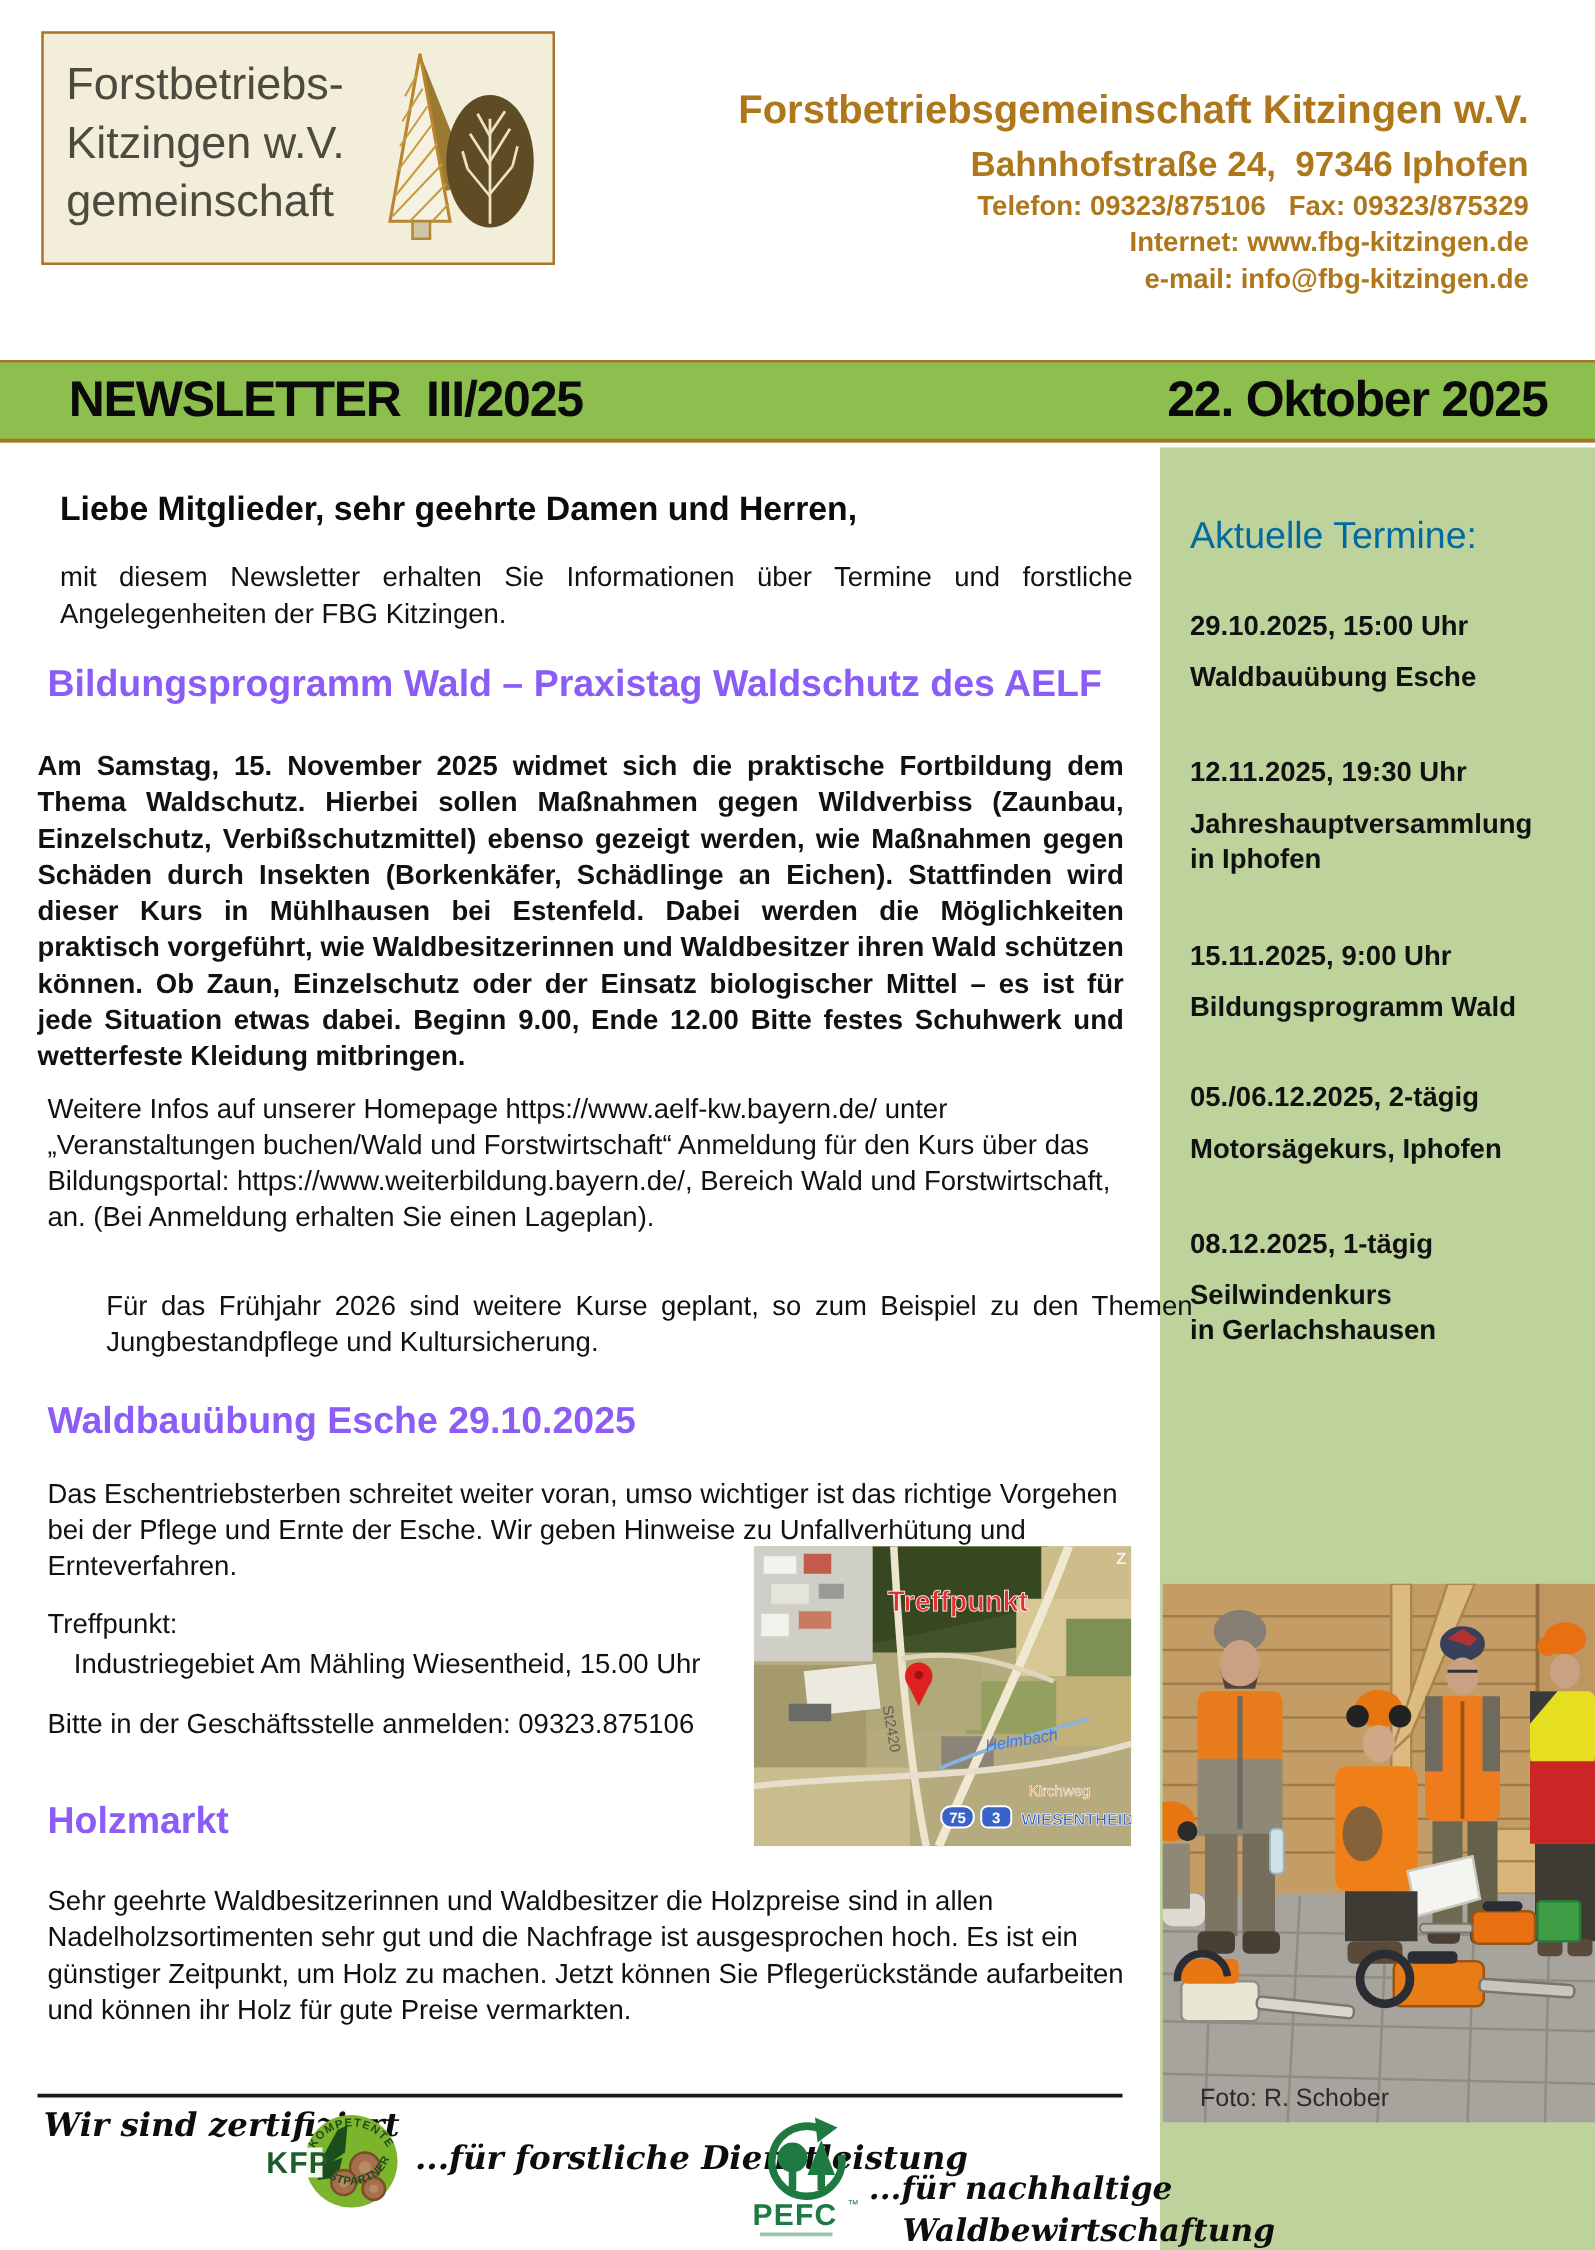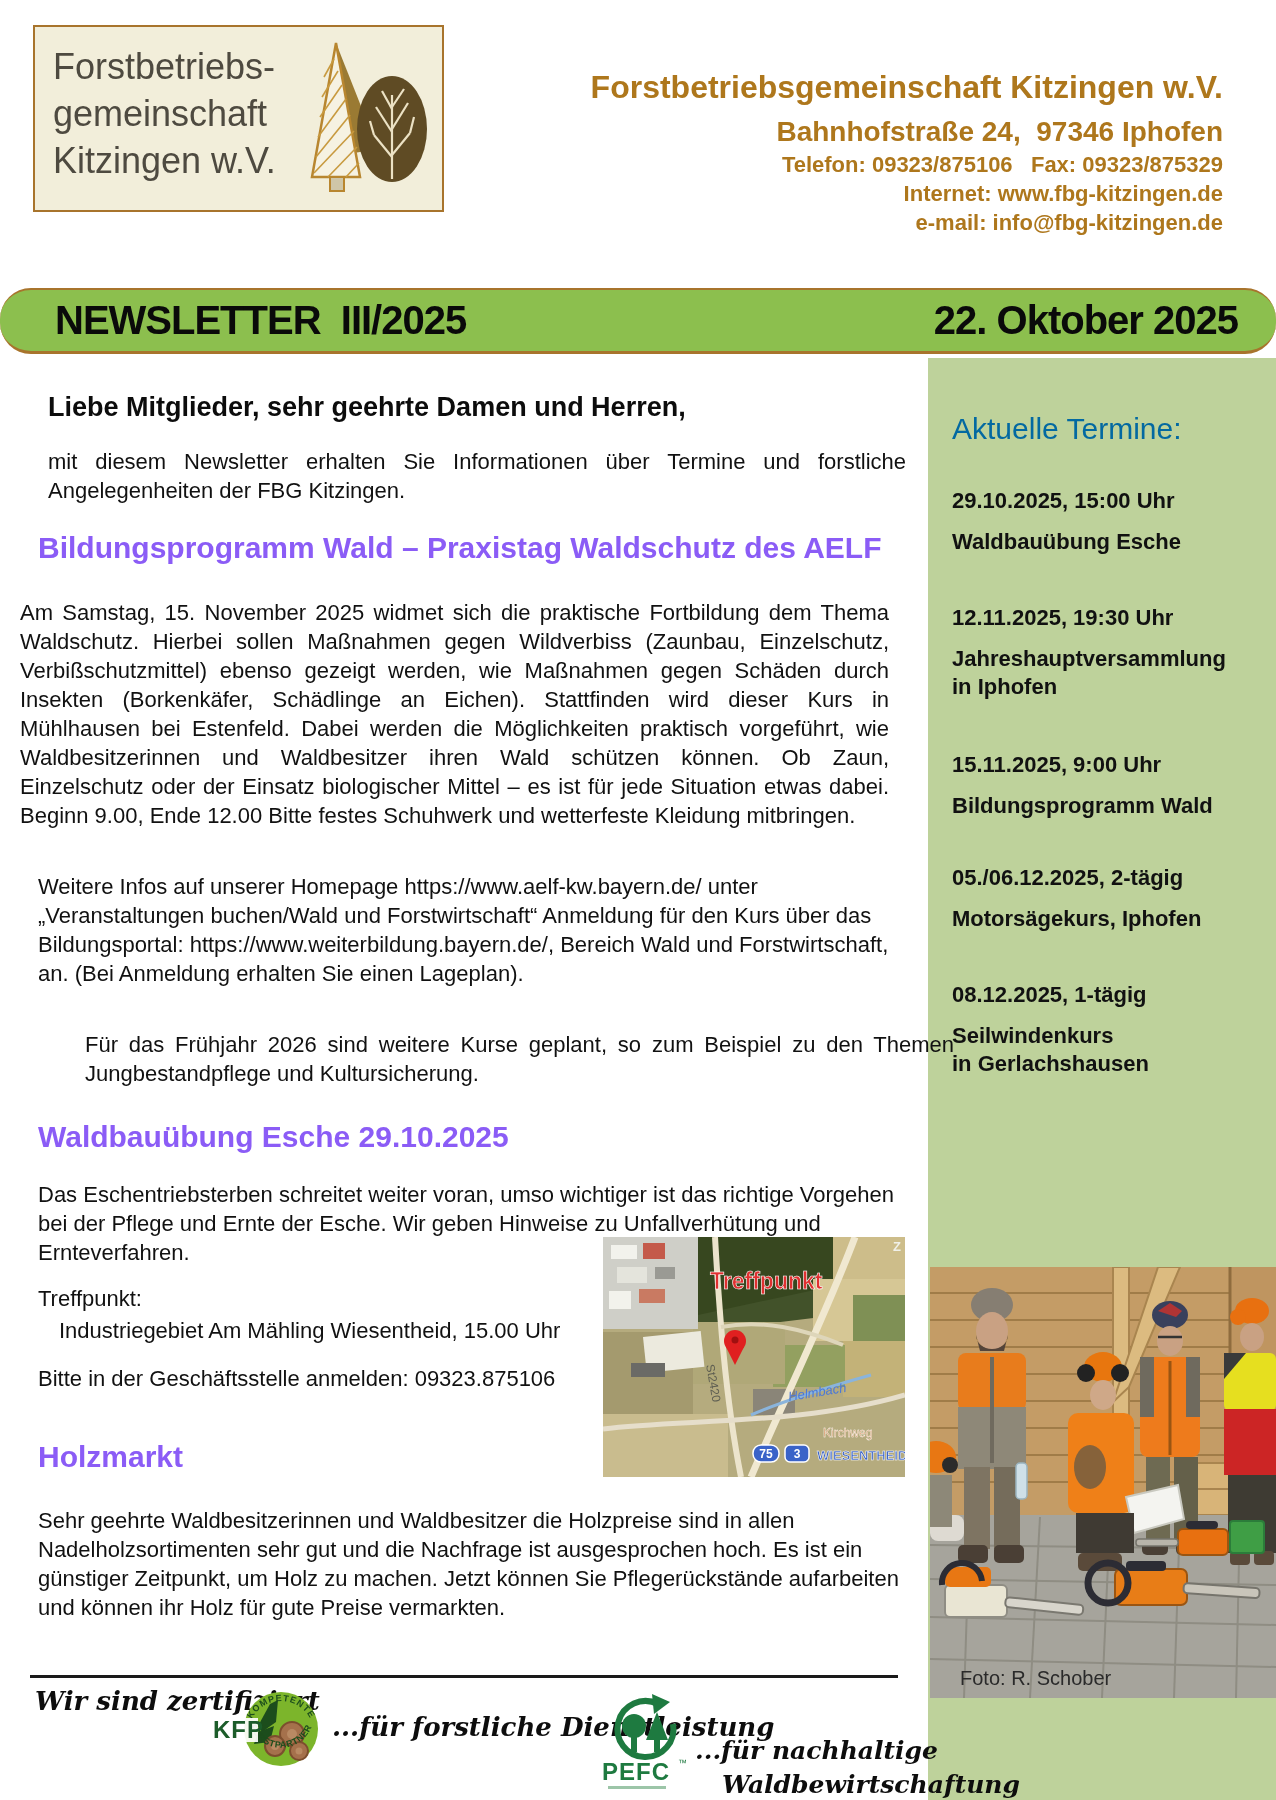--- a/index.html
+++ b/index.html
@@ -11,39 +11,39 @@
   
   .logo-box{left:33px;top:25px;width:387px;height:183px;background:#f2eeda;border:2px solid #a8742c;padding-left:20px;}
   .logo-text{position:absolute;left:18px;top:16px;font-size:36px;line-height:47px;color:#4e4a40;}
   .logo-trees{position:absolute;right:8px;top:10px;}
   .org-block{left:420px;right:53px;top:38px;text-align:right;color:#ae771c;margin-top:29px;}
   .org-title{font-size:32px;line-height:40px;font-weight:bold;}
   .org-address{font-size:28px;line-height:34px;font-weight:bold;margin-top:8px;}
   .org-small{font-size:22px;line-height:26px;font-weight:bold;margin-top:3px;}
 
   
-  .banner{left:0;top:288px;width:1276px;height:66px;background:#8cbf4e;border-top:2px solid #a8742c;border-bottom:3px solid #a8742c;box-sizing:border-box;display:flex;align-items:center;justify-content:space-between;padding:0 38px 0 55px;border-radius:31px;}
+  .banner{left:0;top:288px;width:1276px;height:66px;background:#8cbf4e;border-top:2px solid #a8742c;border-bottom:3px solid #a8742c;box-sizing:border-box;display:flex;align-items:center;justify-content:space-between;padding:0 38px 0 55px;}
   .banner-title,.banner-date{font-size:40px;font-weight:bold;color:#0a0a0a;letter-spacing:-1px;}
 
   
   .sidebar{left:928px;top:358px;width:348px;height:1442px;background:#bed29b;}
   .sb-heading{position:absolute;left:24px;top:54px;font-size:30px;color:#0369a1;}
   .ev{position:absolute;left:24px;width:290px;}
   .ev-dt{font-size:22px;font-weight:bold;line-height:26px;margin-bottom:14px;}
   .ev-l{font-size:22px;font-weight:bold;line-height:28px;}
   .photo{position:absolute;left:2px;top:909px;width:346px;height:431px;}
 
   
   .greeting{left:48px;top:392px;font-size:27px;font-weight:bold;color:#0c0c0c;}
   .intro{left:48px;top:447px;width:858px;font-size:22px;line-height:29px;text-align:justify;}
   .h-green{font-size:30px;font-weight:bold;color:#8b5cf6;white-space:nowrap;}
   .h1{left:38px;top:531px;}
   .p{width:869px;font-size:22px;line-height:29px;}
   .just{text-align:justify;}
-  .p1{left:20px;top:598px;}
+  .p1{left:30px;top:598px;font-weight:bold;}
   .p2{left:38px;top:872px;}
   .p3{left:38px;top:1030px;text-align:justify;margin-left:47px;}
   .h2{left:38px;top:1120px;}
   .p4{left:38px;top:1180px;width:860px;}
   .treff1{left:38px;top:1286px;font-size:22px;}
   .treff2{left:38px;top:1318px;font-size:22px;margin-left:21px;}
   .anmelden{left:38px;top:1366px;font-size:22px;}
   .h3{left:38px;top:1440px;}
   .p5{left:38px;top:1506px;}
 
@@ -60,22 +60,22 @@
   .pefc{left:600px;top:1692px;}
 </style>
 </head>
 <body>
 
 <div class="page">
 
   <div class="abs logo-box">
     <div class="logo-text">
       <div>Forstbetriebs-</div>
+      <div>Kitzingen w.V.</div>
       <div>gemeinschaft</div>
-      <div>Kitzingen w.V.</div>
     </div>
     <svg class="logo-trees" width="150" height="160" viewBox="0 0 150 160">
       <polygon points="52,6 94,112 70,116" fill="#9a7a33"></polygon>
       <polygon points="52,6 28,140 76,140" fill="#f6f2e2" stroke="#b8862f" stroke-width="2.5"></polygon>
       <g stroke="#c89a3f" stroke-width="1.6">
         <line x1="50" y1="22" x2="40" y2="40"></line>
           <line x1="54" y1="34" x2="38" y2="60"></line>
         <line x1="58" y1="48" x2="36" y2="80"></line>
           <line x1="62" y1="62" x2="34" y2="100"></line>
         <line x1="66" y1="78" x2="32" y2="120"></line>

